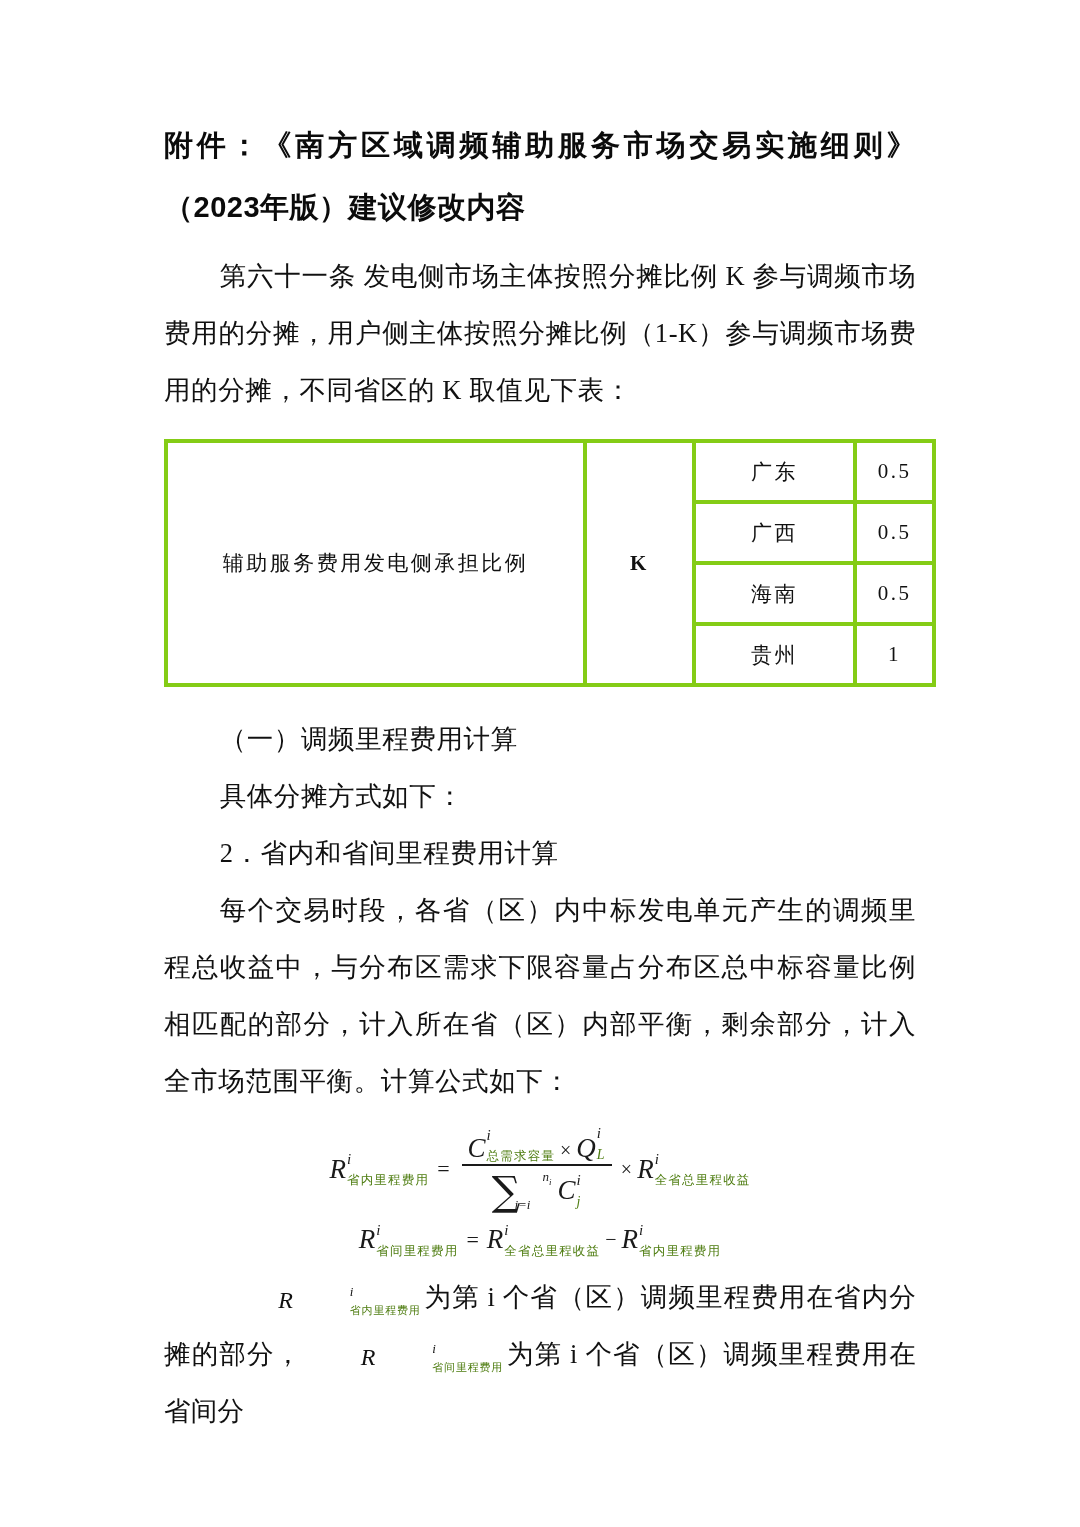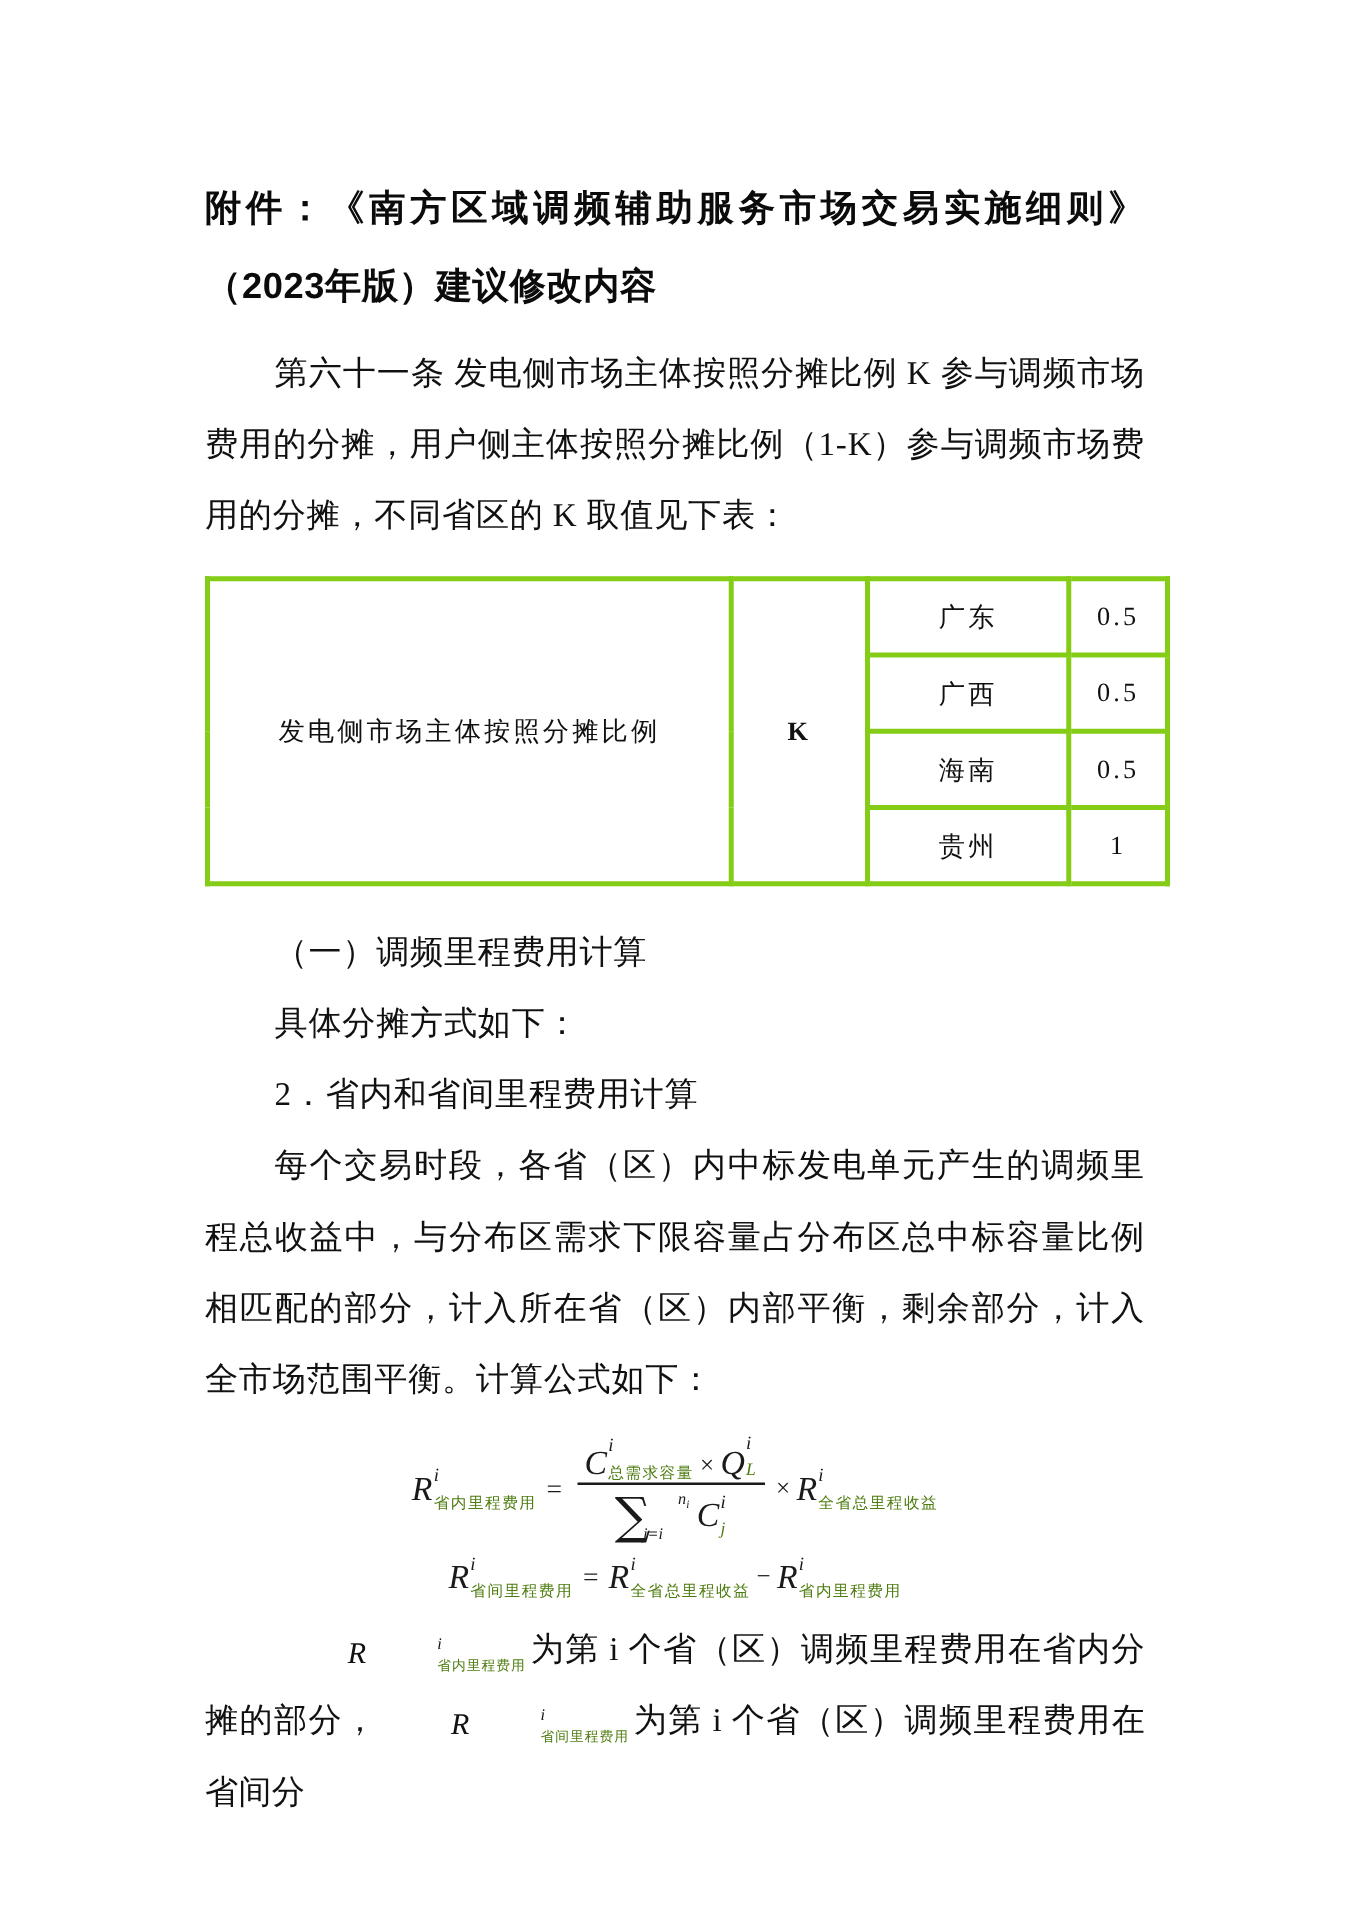--- a/index.html
+++ b/index.html
@@ -18,21 +18,21 @@
   .page {
     position: absolute;
     left: 0; top: 0;
     width: 1080px;
     height: 1527px;
     background: #ffffff;
   }
   .content {
     position: absolute;
     left: 164px;
-    top: 136px;
+    top: 114px;
     width: 752px;
   }
 
   
   .doc-title {
     font-family: "Liberation Sans", "DejaVu Sans", sans-serif;
     font-weight: 700;
     font-size: 29px;
     line-height: 62px;
     letter-spacing: 0.5px;
@@ -191,21 +191,21 @@
   <div class="content">
 
     <h1 class="doc-title">附件：《南方区域调频辅助服务市场交易实施细则》（2023年版）建议修改内容</h1>
 
     <p class="para indent">第六十一条 发电侧市场主体按照分摊比例 K 参与调频市场费用的分摊，用户侧主体按照分摊比例（1-K）参与调频市场费用的分摊，不同省区的 K 取值见下表：</p>
 
     <div class="k-table-wrap">
       <table class="k-table">
         <tbody>
           <tr class="k-row">
-            <td class="c-label" rowspan="4">发电侧市场主体按照分摊比例</td>
+            <td class="c-label" rowspan="4">辅助服务费用发电侧承担比例</td>
             <td class="c-symbol" rowspan="4">K</td>
             <td class="c-prov">广东</td>
             <td class="c-val">0.5</td>
           </tr>
           <tr class="k-row">
             <td class="c-prov">广西</td>
             <td class="c-val">0.5</td>
           </tr>
           <tr class="k-row">
             <td class="c-prov">海南</td>

